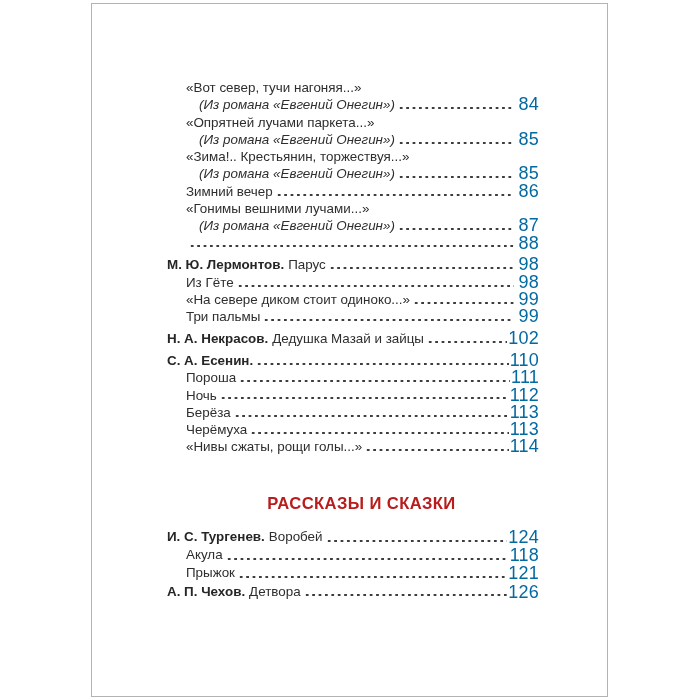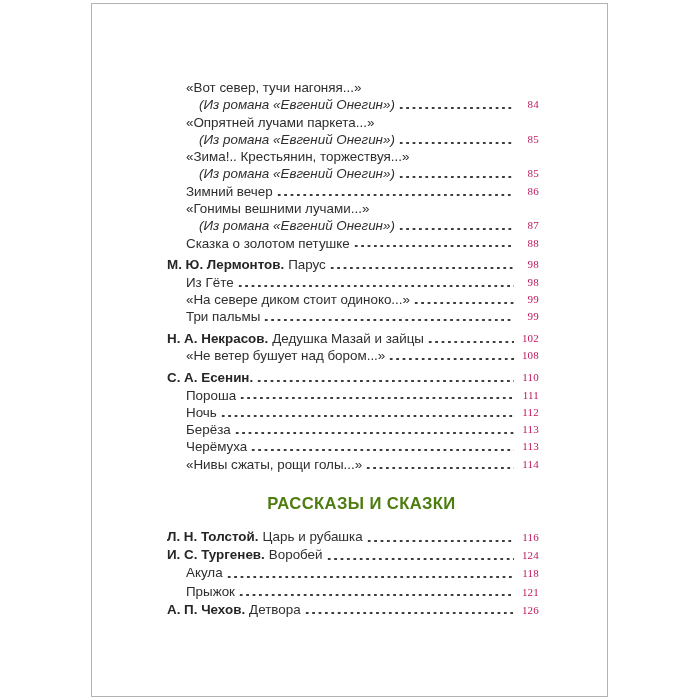--- a/index.html
+++ b/index.html
@@ -35,22 +35,22 @@
   .it .title { font-style:italic; }
   .dots {
     flex:1 1 auto; align-self:stretch;
     margin:0 1px 0 3px; min-width:8px;
     background-image:radial-gradient(circle, #3d3d3d 1.05px, rgba(0,0,0,0) 1.35px);
     background-size:6.4px 4px;
     background-repeat:repeat-x;
     background-position:left calc(100% - 3.5px);
   }
   .page-num {
-    min-width:24px; text-align:right; color:#be185d;
-    font-size:11px; letter-spacing:0.2px;font-family:Liberation Serif, serif;
+    min-width:24px; text-align:right; color:#0369a1;
+    font-size:18px; letter-spacing:0.2px;
   }
   .section-header {
     position:absolute; top:491px; left:24px; right:0;
     text-align:center;
     font-weight:700; font-size:16.6px; line-height:18.4px;
     letter-spacing:0.4px;
   }
 </style>
 </head>
 <body>
@@ -90,21 +90,20 @@
         </div>
         <div class="row lvl1">
           <span class="title">«Гонимы вешними лучами...»</span>
         </div>
         <div class="row lvl2 it">
           <span class="title">(Из романа «Евгений Онегин»)</span>
           <span class="dots"></span>
           <span class="page-num">87</span>
         </div>
         <div class="row lvl1">
-          <span class="title">Сказка о золотом петушке</span>
           <span class="dots"></span>
           <span class="page-num">88</span>
         </div>
         <div class="row lvl0">
           <span class="author">М. Ю. Лермонтов.</span>
           <span class="title">Парус</span>
           <span class="dots"></span>
           <span class="page-num">98</span>
         </div>
         <div class="row lvl1">
@@ -120,25 +119,20 @@
         <div class="row lvl1">
           <span class="title">Три пальмы</span>
           <span class="dots"></span>
           <span class="page-num">99</span>
         </div>
         <div class="row lvl0">
           <span class="author">Н. А. Некрасов.</span>
           <span class="title">Дедушка Мазай и зайцы</span>
           <span class="dots"></span>
           <span class="page-num">102</span>
-        </div>
-        <div class="row lvl1">
-          <span class="title">«Не ветер бушует над бором...»</span>
-          <span class="dots"></span>
-          <span class="page-num">108</span>
         </div>
         <div class="row lvl0">
           <span class="author">С. А. Есенин.</span>
           <span class="dots"></span>
           <span class="page-num">110</span>
         </div>
         <div class="row lvl1">
           <span class="title">Пороша</span>
           <span class="dots"></span>
           <span class="page-num">111</span>
@@ -158,31 +152,25 @@
           <span class="dots"></span>
           <span class="page-num">113</span>
         </div>
         <div class="row lvl1">
           <span class="title">«Нивы сжаты, рощи голы...»</span>
           <span class="dots"></span>
           <span class="page-num">114</span>
         </div>
       </div>
 
-    <div class="section-header" style="color: #4d7c0f;">
+    <div class="section-header" style="color: #b91c1c;">
       <div>РАССКАЗЫ И СКАЗКИ</div>
     </div>
 
     <div class="toc toc-2" id="toc2">
-        <div class="row lvl0">
-          <span class="author">Л. Н. Толстой.</span>
-          <span class="title">Царь и рубашка</span>
-          <span class="dots"></span>
-          <span class="page-num">116</span>
-        </div>
         <div class="row lvl0">
           <span class="author">И. С. Тургенев.</span>
           <span class="title">Воробей</span>
           <span class="dots"></span>
           <span class="page-num">124</span>
         </div>
         <div class="row lvl1">
           <span class="title">Акула</span>
           <span class="dots"></span>
           <span class="page-num">118</span>

